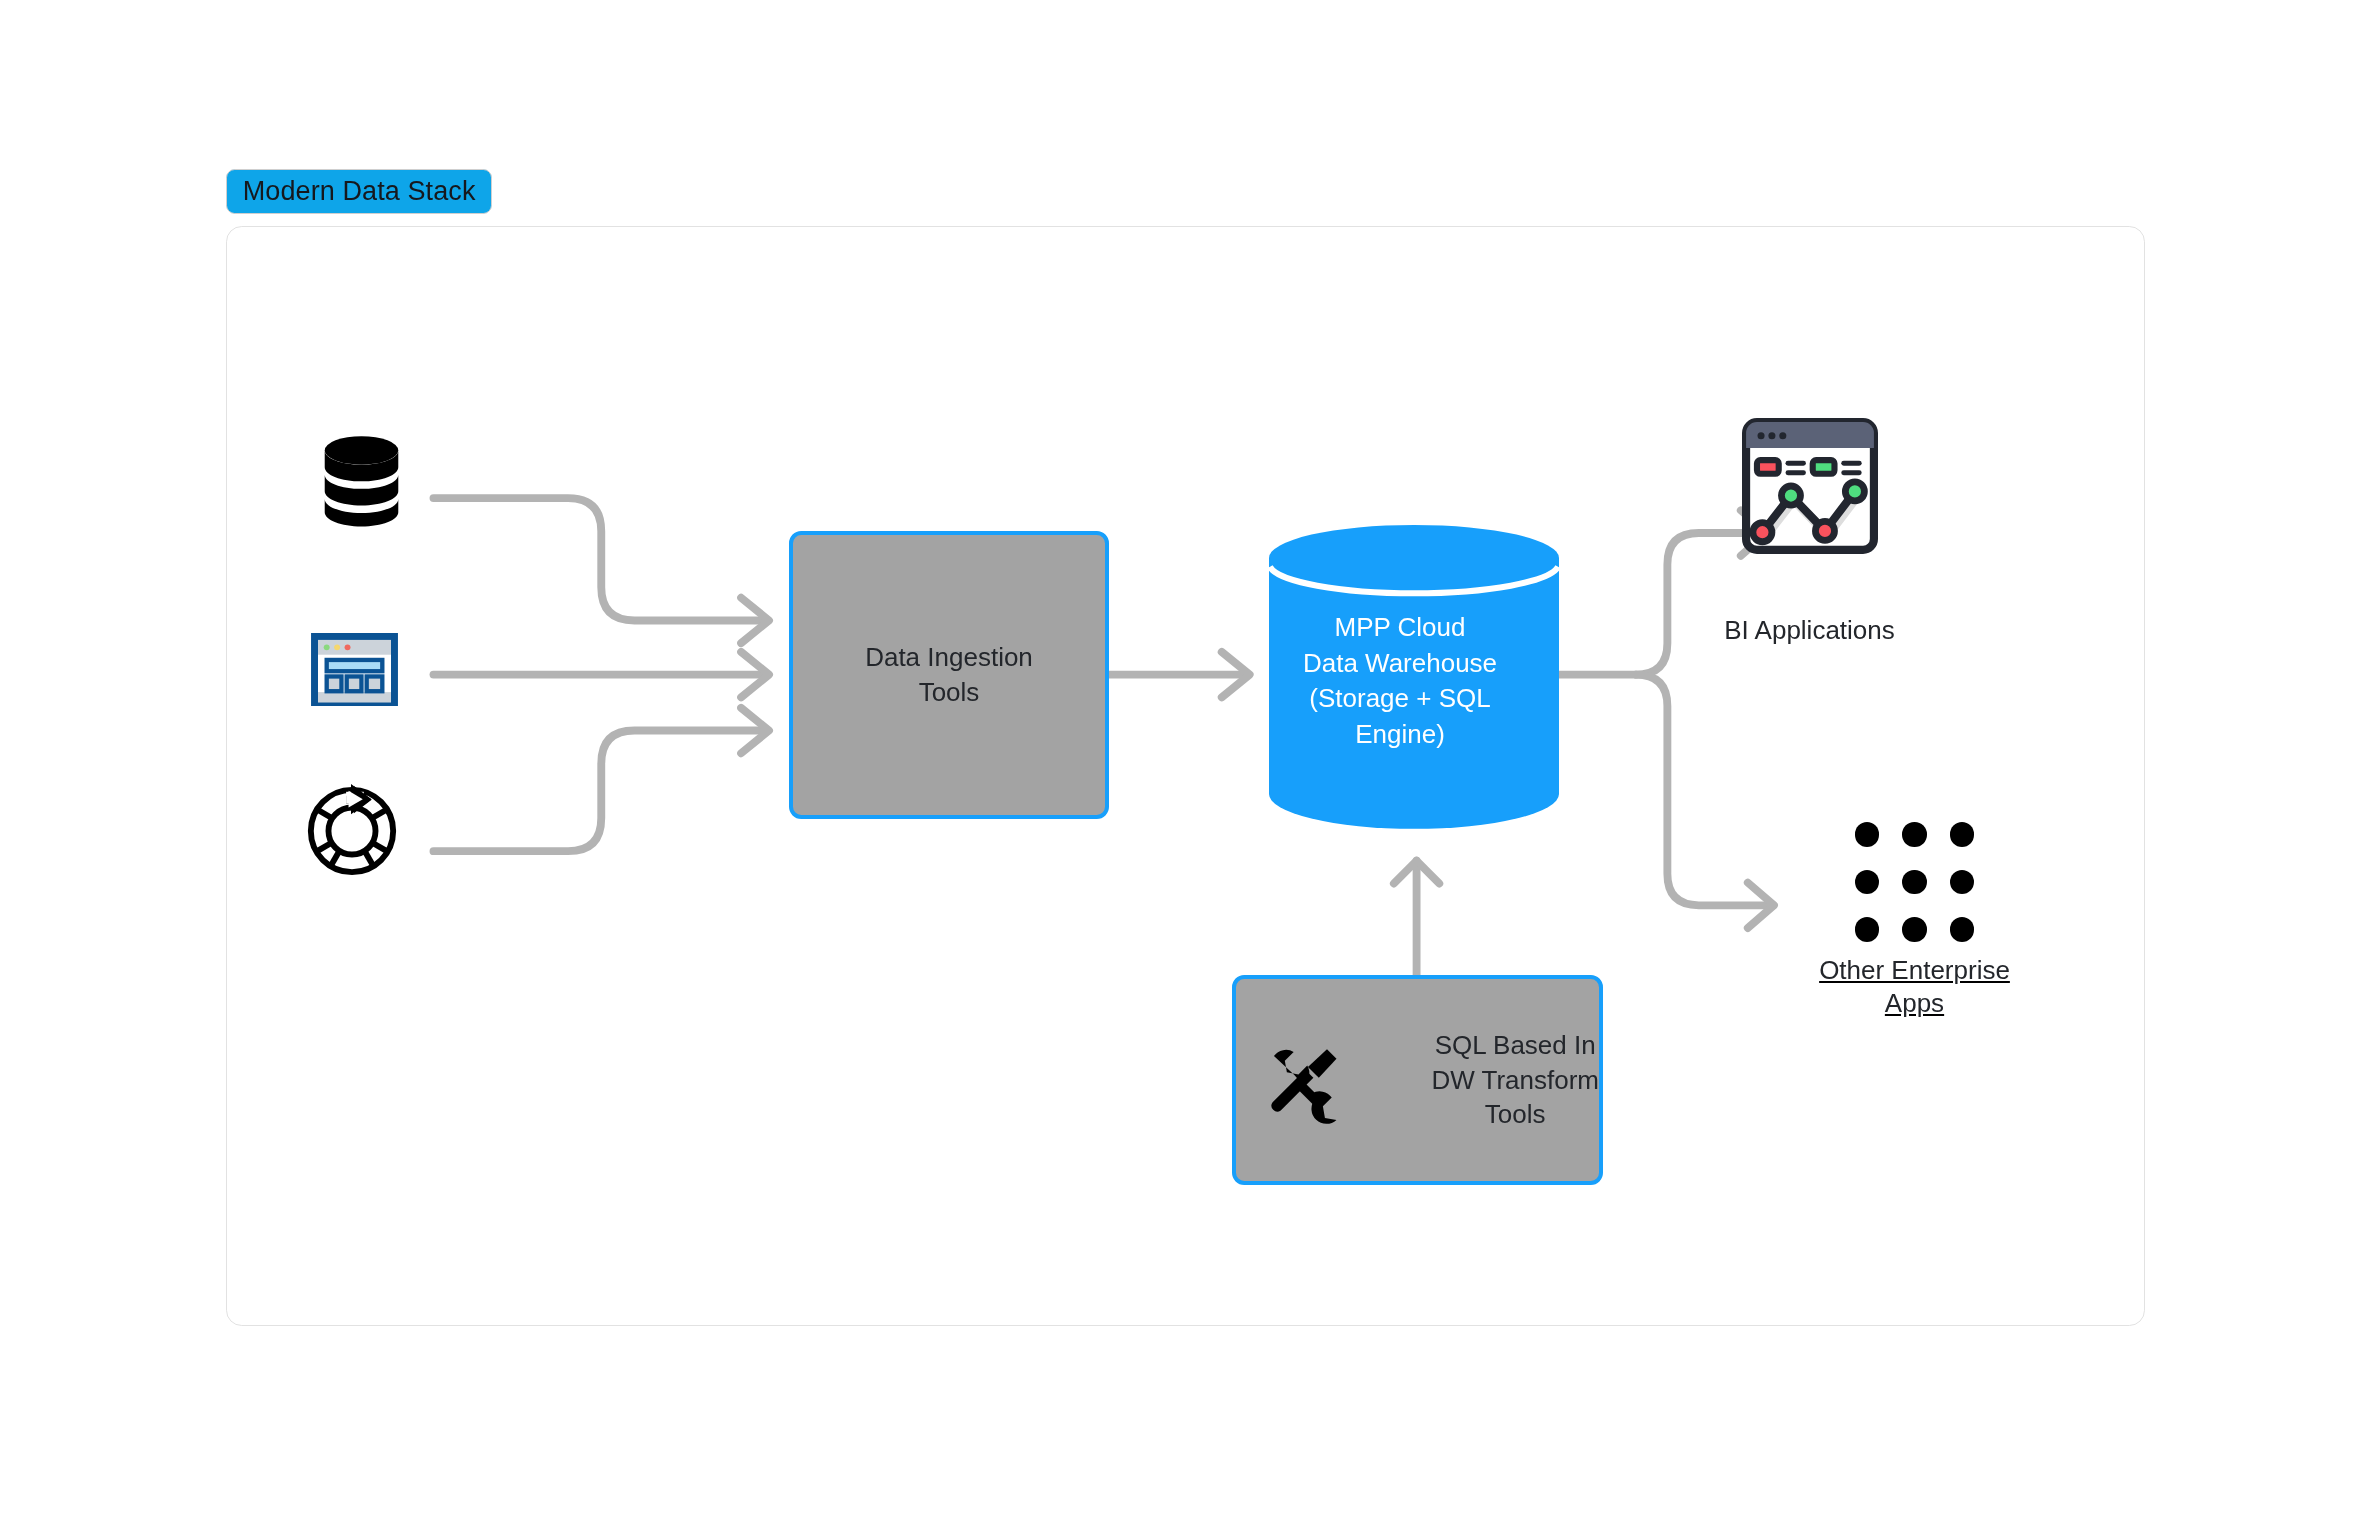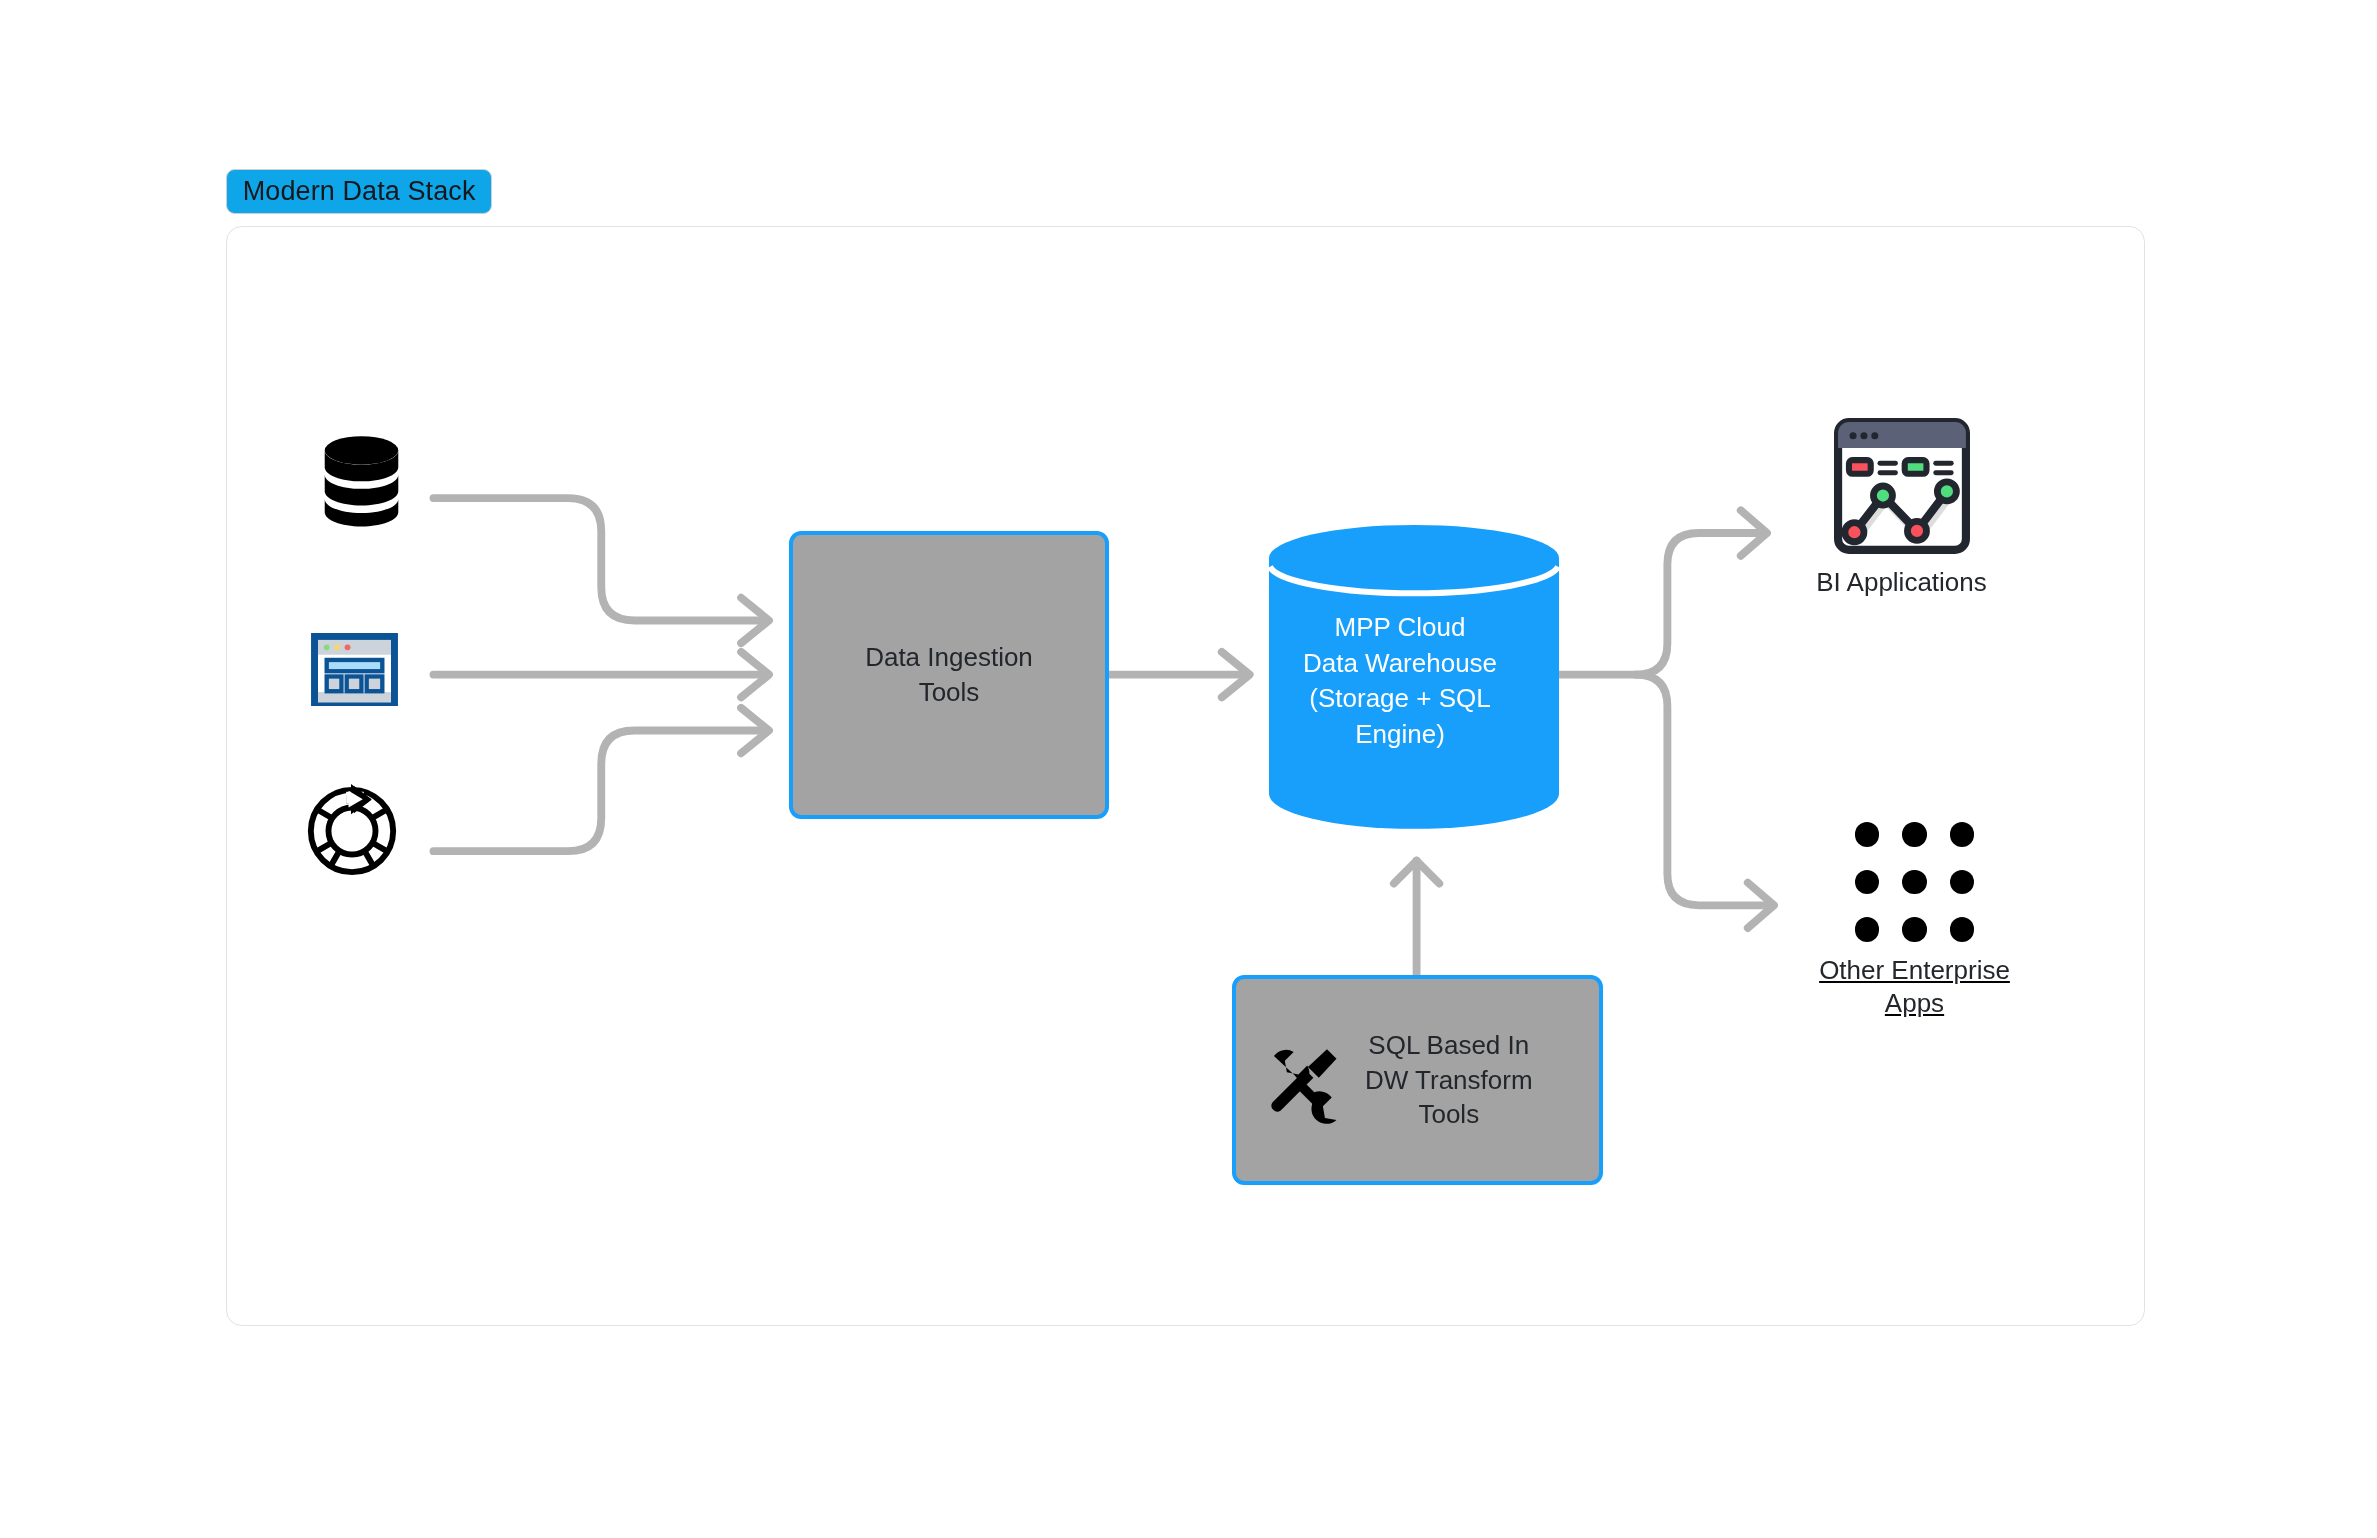--- a/index.html
+++ b/index.html
@@ -92,21 +92,21 @@
     top: 531px;
     width: 320px;
     height: 288px;
   }
 
   #box-transform {
     left: 1232px;
     top: 975px;
     width: 371px;
     height: 210px;
-    justify-content: flex-start;
+    justify-content: space-between;
     padding-left: 23px;
     gap: 19px;
   }
   #box-transform .proc-label { text-align: center; }
 
   
   #cylinder {
     position: absolute;
     left: 1269px;
     top: 523px;
@@ -139,21 +139,21 @@
     align-items: center;
   }
   .out-label {
     margin-top: 12.2px;
     font-size: 26px;
     line-height: 1.3;
     color: #23262b;
     text-align: center;
     white-space: pre-line;
   }
-  #node-bi { left: 1788px; top: 418px; width: 227px; }
+  #node-bi { left: 1696px; top: 418px; width: 227px; gap: 48px; }
   #node-apps { left: 1801px; top: 822px; width: 227px; text-decoration: underline; }
 
   
   .dot-grid {
     display: grid;
     grid-template-columns: repeat(3, 24.5px);
     grid-template-rows: repeat(3, 24.5px);
     gap: 23px;
     width: max-content;
   }

